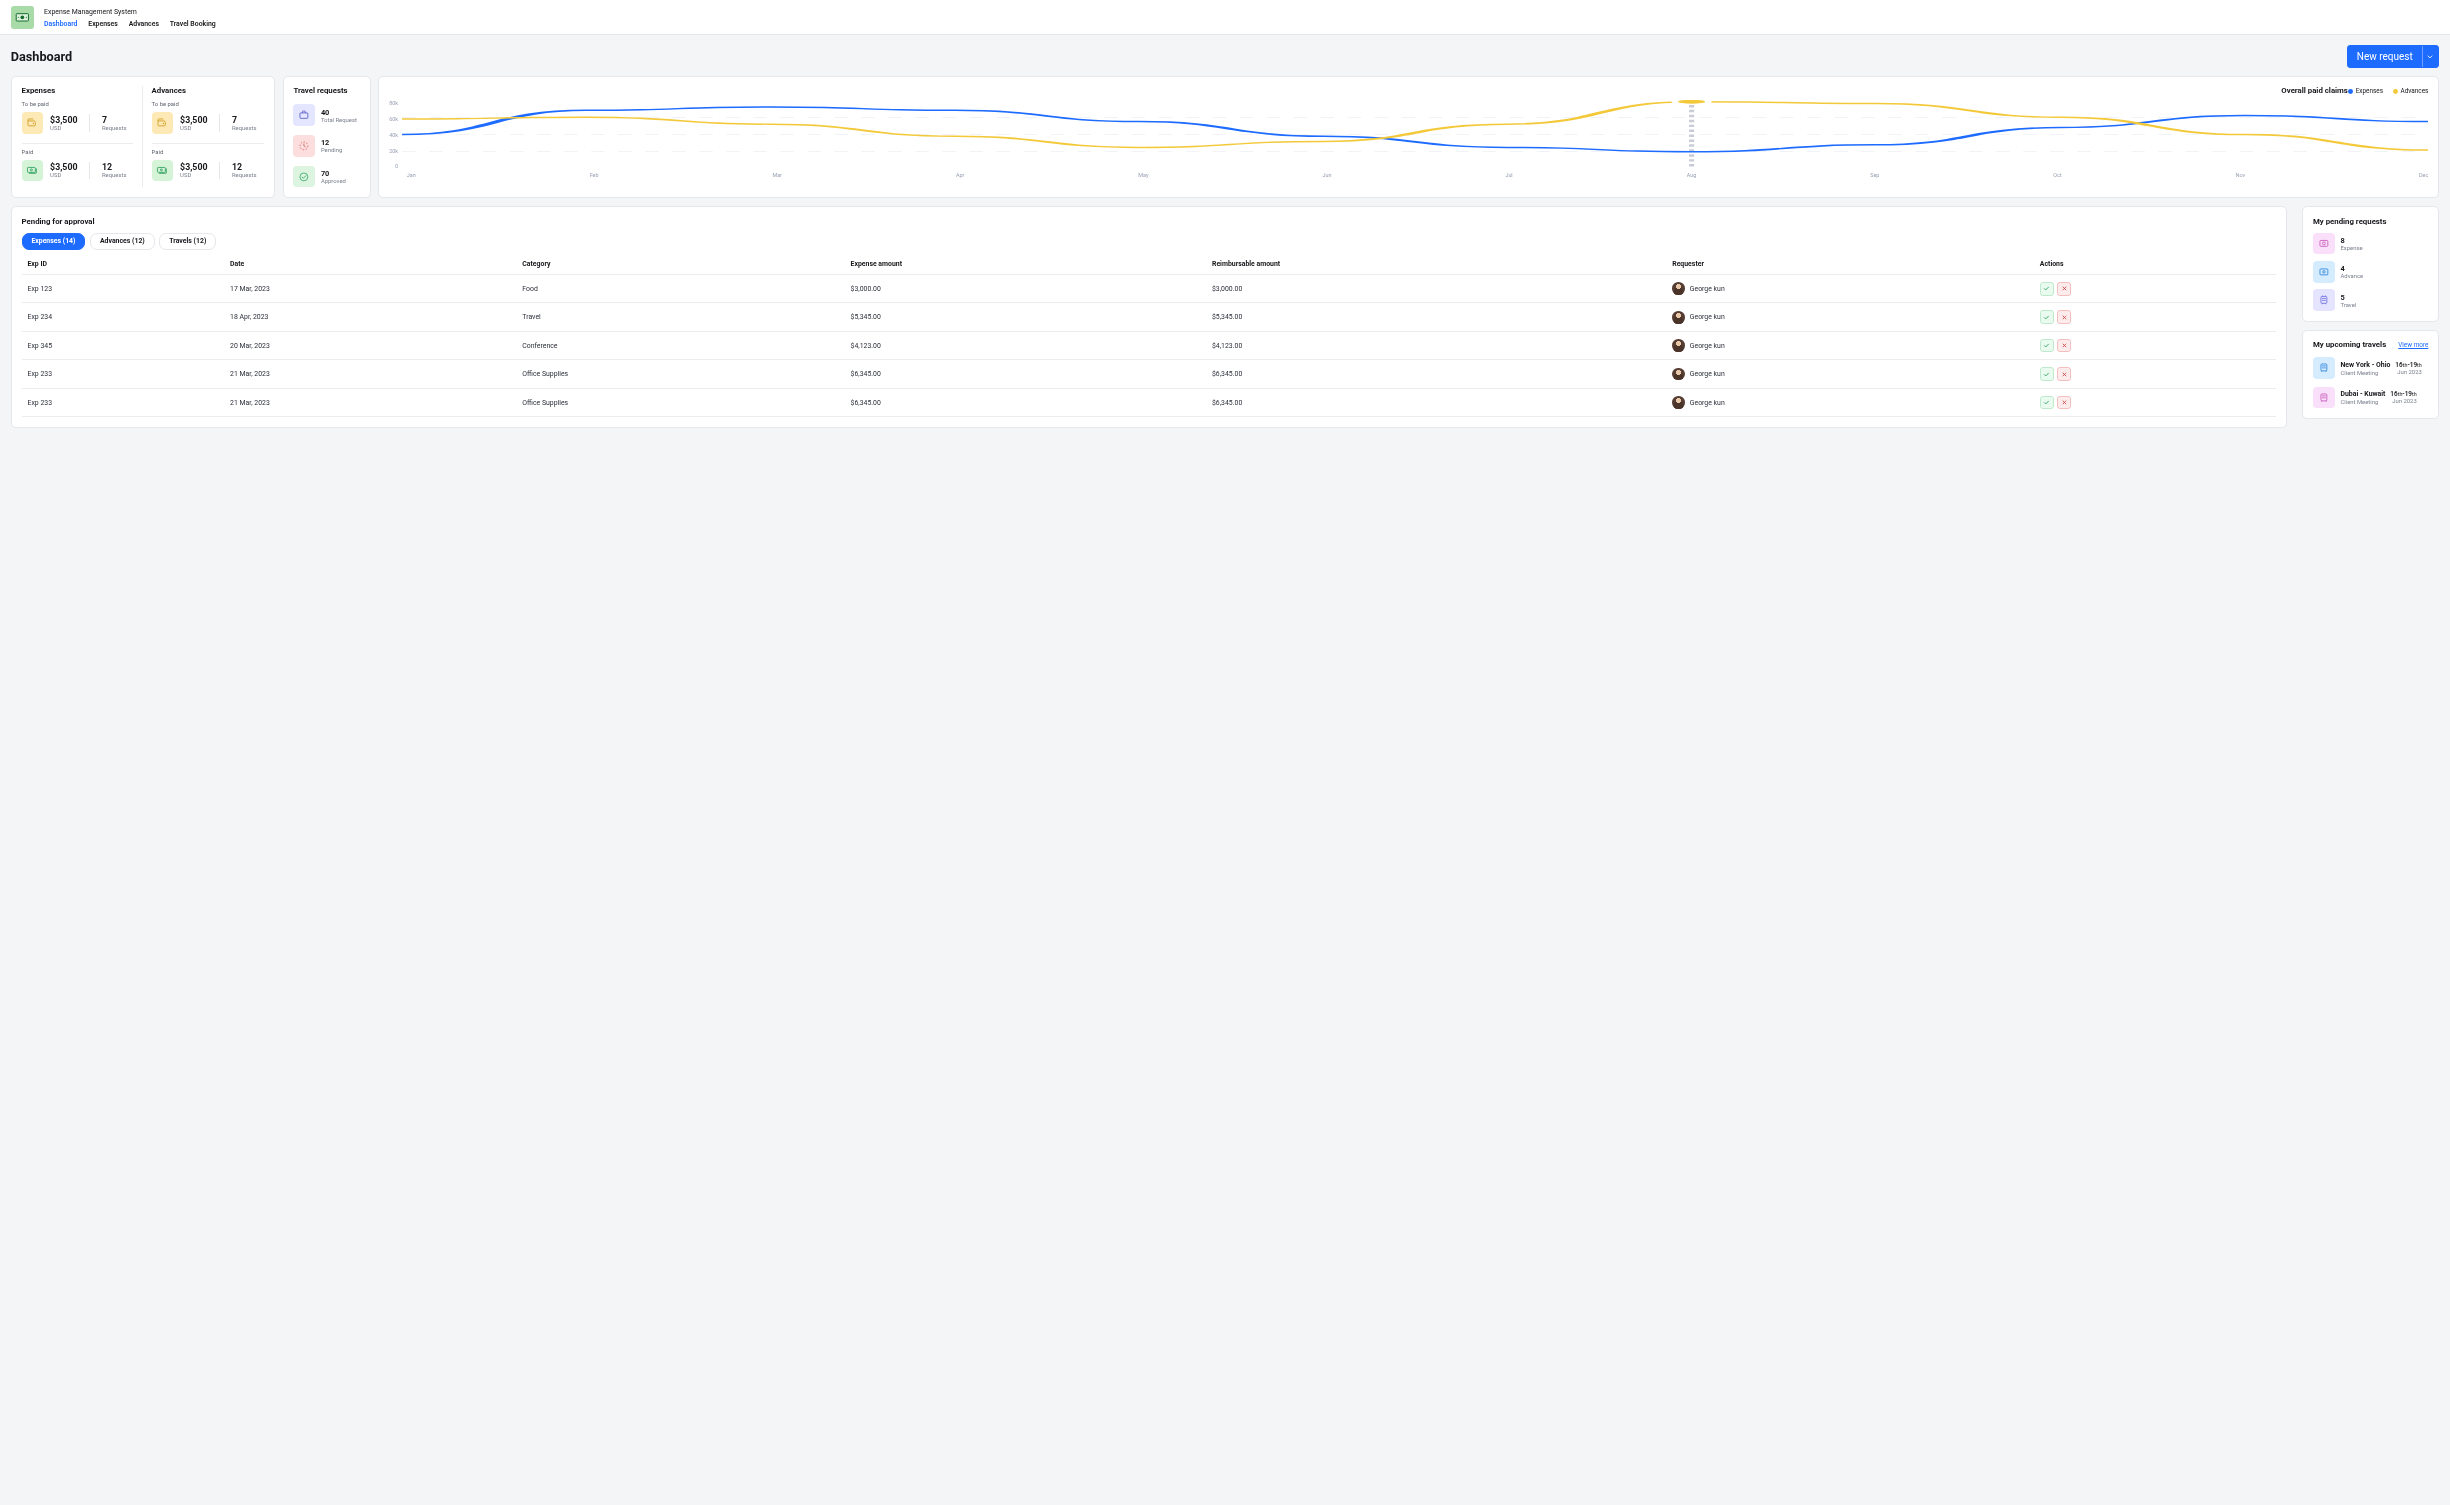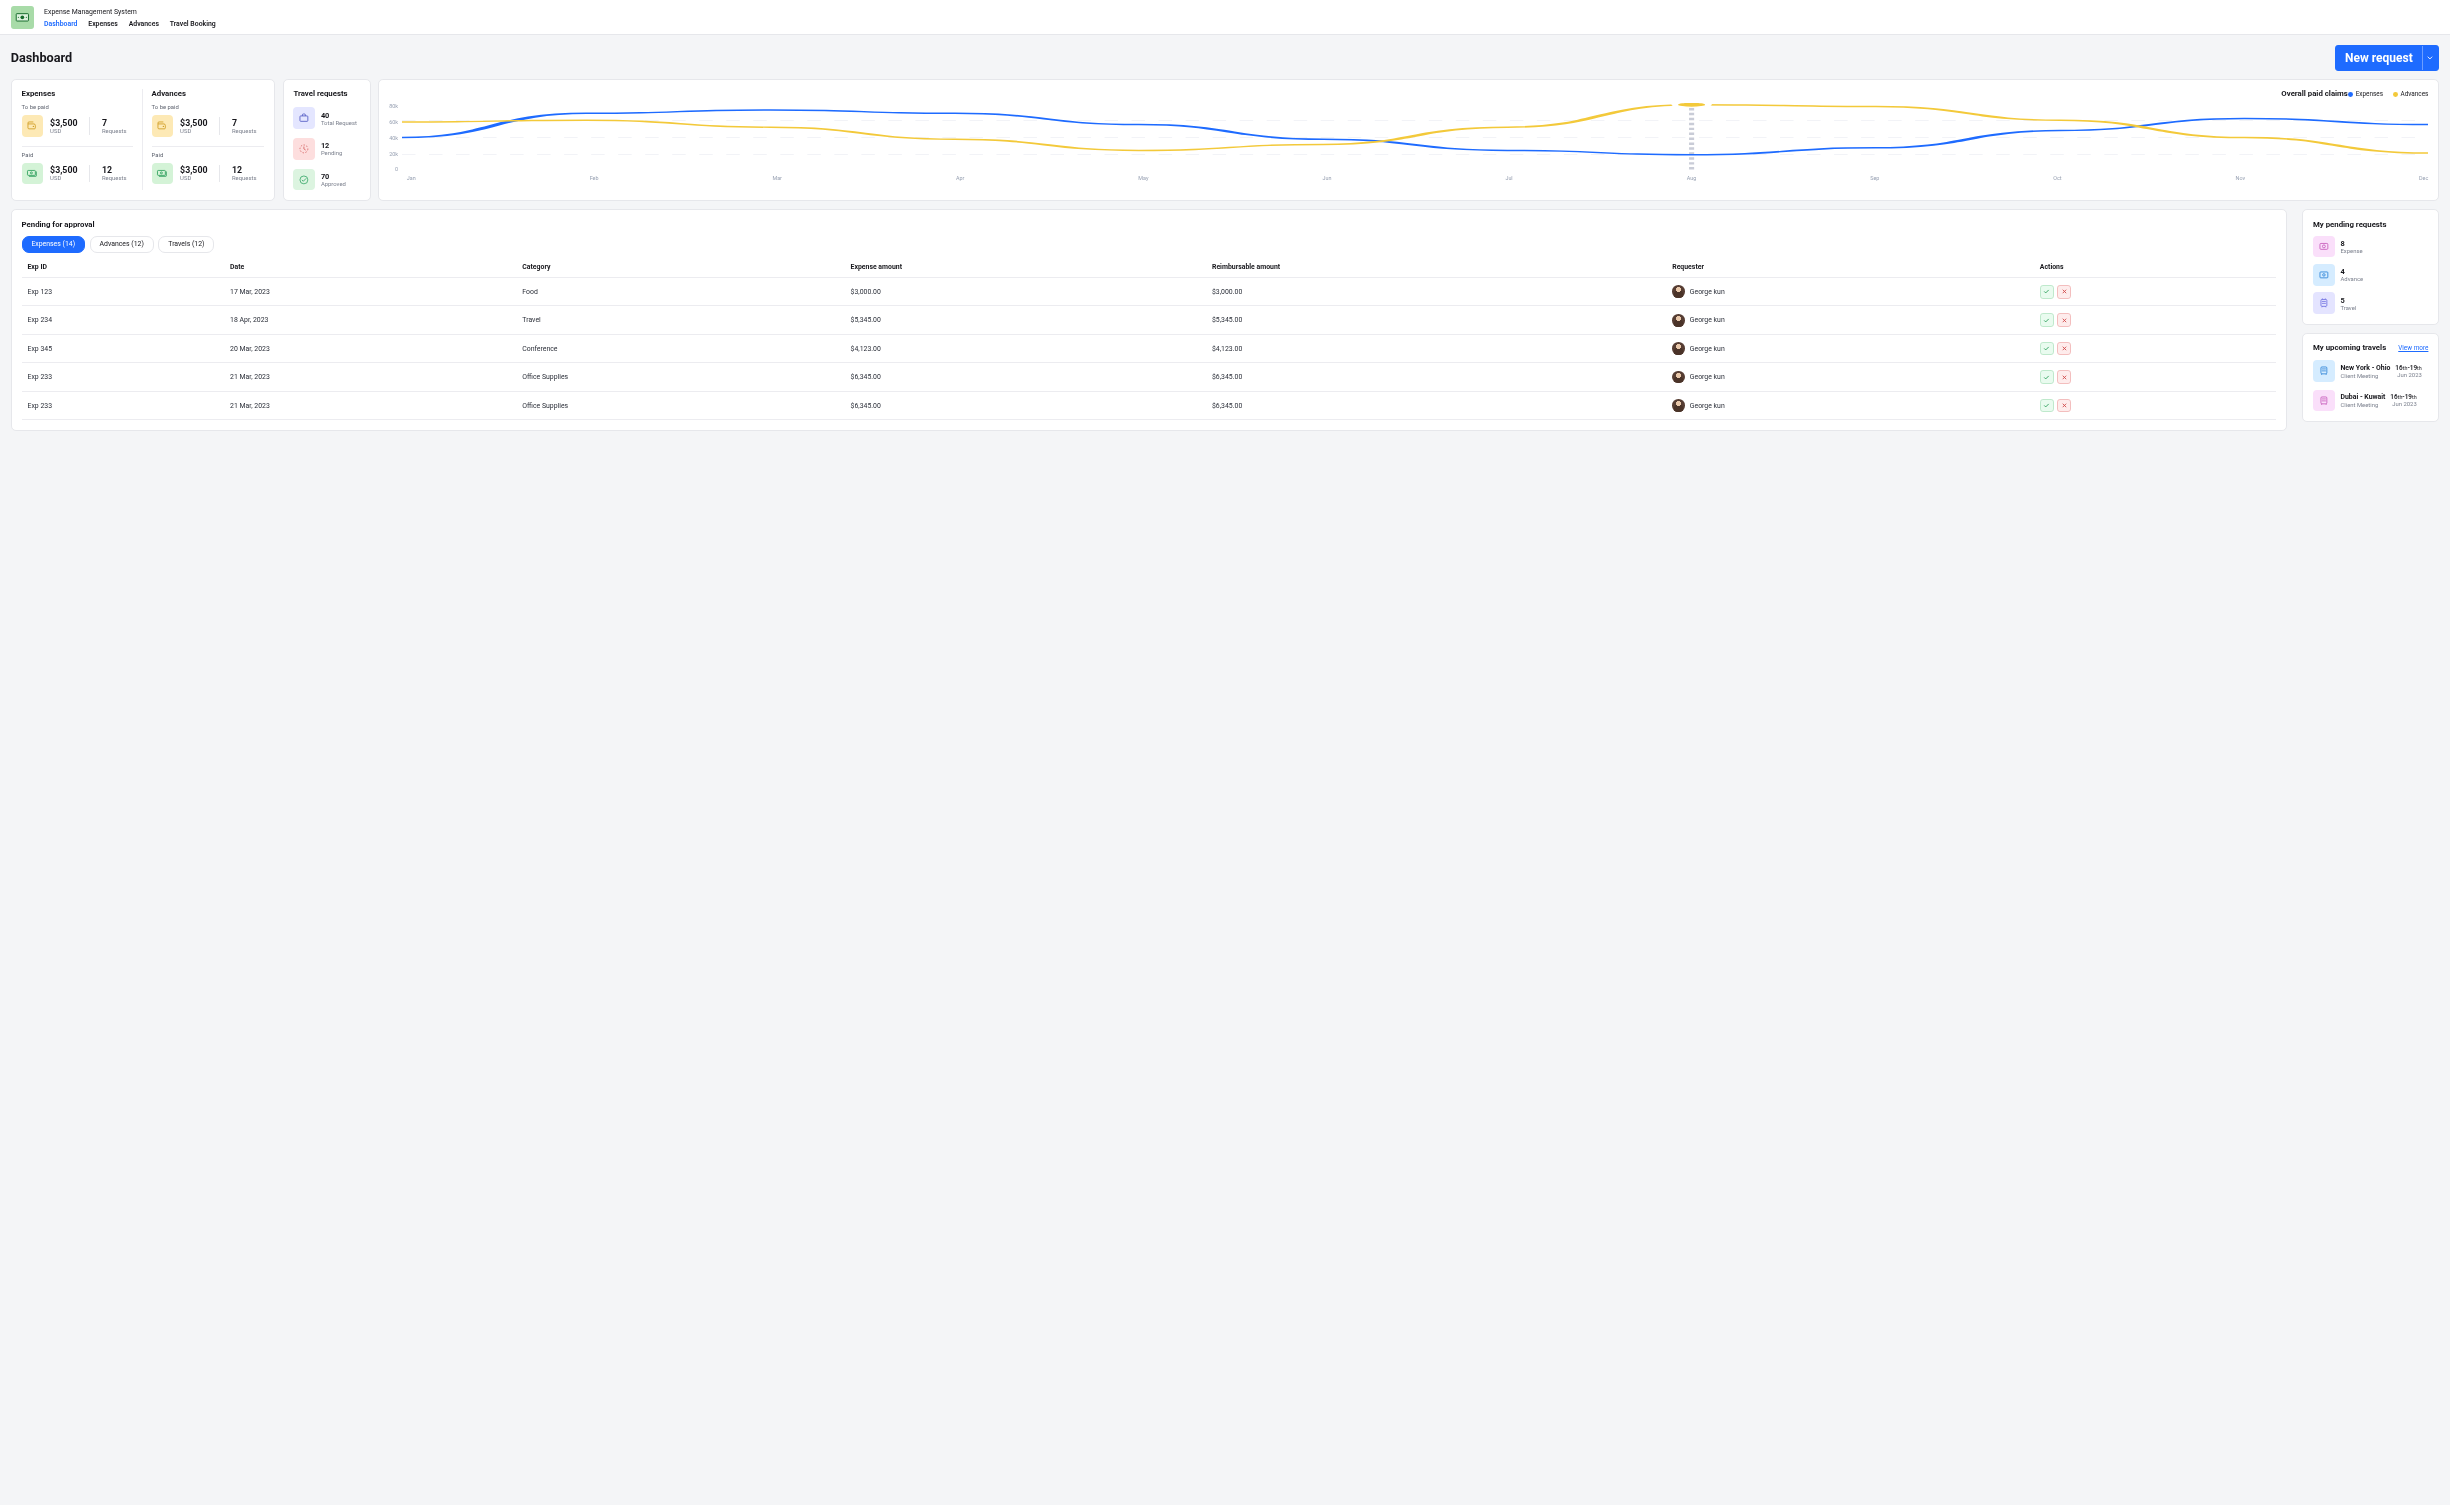--- a/index.html
+++ b/index.html
@@ -11,21 +11,21 @@
   .applogo svg{width:14.7px;height:14.7px}
   .brandcol{display:flex;flex-direction:column;gap:3.9px}
   .brandtitle{font-size:6.9px;color:#17171c}
   .tabs{display:flex;gap:10.8px}
   .tab{font-size:6.9px;font-weight:600;color:#17171c;cursor:pointer}
   .tab.active{color:#1e6bff}
 
   .page{padding:9.8px 10.8px 11.8px}
   .page-head{display:flex;align-items:center;justify-content:space-between;margin-bottom:7.8px}
   .page-title{font-size:12.7px;font-weight:700}
-  .btn-primary{display:flex;align-items:stretch;background:#1e6bff;border-radius:2.9px;overflow:hidden;color:#fff;font-weight:700;font-size:12px;cursor:pointer;border:0.5px solid #1e6bff}
+  .btn-primary{display:flex;align-items:stretch;background:#1e6bff;border-radius:2.9px;overflow:hidden;color:#fff;font-weight:400;font-size:10px;cursor:pointer;border:0.5px solid #1e6bff}
   .btn-primary .lbl{padding:4.9px 8.8px;display:flex;align-items:center}
   .btn-primary .caret{border-left:0.5px solid rgba(255,255,255,.35);padding:0 4.9px;display:flex;align-items:center}
 
   .grid{display:grid;grid-template-columns:264px 88px 1fr;gap:7.8px;margin-bottom:7.8px}
   .card{background:#fff;border:0.5px solid #e6e7eb;border-radius:4.9px;padding:9.8px}
 
   .two-col{display:grid;grid-template-columns:1fr 1fr}
   .two-col > .col:first-child{padding-right:8.8px;border-right:0.5px solid #ececf0}
   .two-col > .col:last-child{padding-left:8.8px}
   .sec-head{font-size:7.8px;font-weight:700;margin-bottom:5.9px}
@@ -58,21 +58,21 @@
   .dot-blue{background:#1e6bff}
   .dot-yel{background:#f3c93a}
   .chart-body{display:flex;gap:3.9px;margin-top:4.9px}
   .yaxis{display:flex;flex-direction:column;justify-content:space-between;font-size:5.4px;color:#97a0b2;height:69px;text-align:right}
   .plot{flex:1;position:relative;height:69px}
   .plot svg{position:absolute;inset:0;width:100%;height:100%}
   .xaxis{display:flex;justify-content:space-between;font-size:5.4px;color:#97a0b2;padding:2.9px 0 0 17.6px}
 
   .grid2{display:grid;grid-template-columns:1fr 137px;gap:15px}
   .pills{display:flex;gap:4.9px;margin:6.9px 0 3.9px}
-  .pill{padding:3.9px 8.8px;border-radius:7px;border:0.5px solid #e6e7eb;font-size:6.9px;font-weight:400;cursor:pointer;background:#fff}
+  .pill{padding:3.9px 8.8px;border-radius:7px;border:0.5px solid #e6e7eb;font-size:6.9px;font-weight:700;cursor:pointer;background:#fff}
   .pill.active{background:#1e6bff;color:#fff;border-color:#1e6bff}
 
   table{width:100%;border-collapse:collapse}
   th{font-size:6.9px;font-weight:700;text-align:left;padding:5.9px 3.9px 5.9px 5.9px;border-bottom:0.5px solid #ececf0}
   td{font-size:6.9px;padding:6.9px 3.9px 6.9px 5.9px;border-bottom:0.5px solid #ececf0;color:#2a2e38}
   .requester{display:flex;align-items:center;gap:4.9px}
   .avatar{width:12.7px;height:12.7px;border-radius:50%;background:#563d33;display:inline-block;position:relative;overflow:hidden}
   .avatar::after{content:"";position:absolute;inset:0;background:radial-gradient(circle at 50% 35%,#e8c7a9 0 25%,transparent 26%),radial-gradient(circle at 50% 80%,#4a3328 0 40%,transparent 41%)}
   .actions{display:flex;gap:3.9px}
   .act{width:13.7px;height:13.7px;border-radius:2.9px;display:flex;align-items:center;justify-content:center;cursor:pointer}

